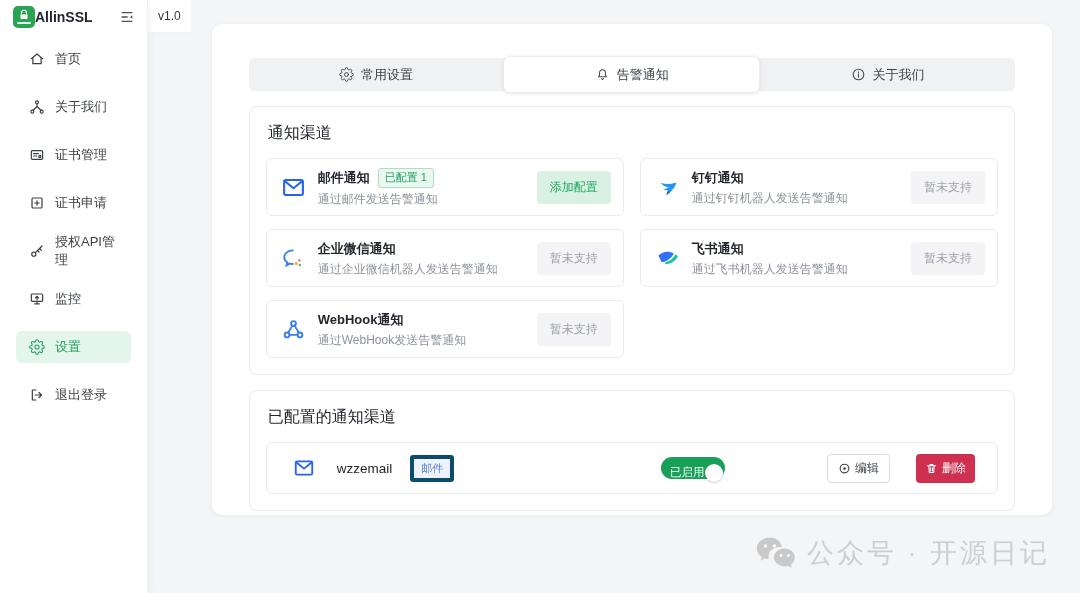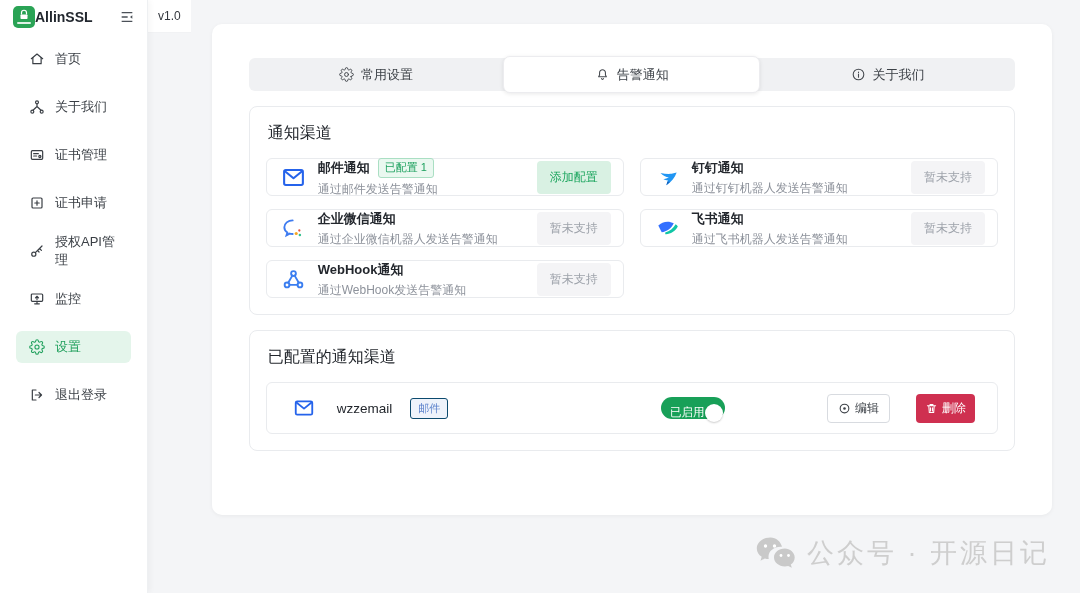--- a/index.html
+++ b/index.html
@@ -33,37 +33,37 @@
   .tab { flex:1; height:35px; display:flex; align-items:center; justify-content:center; gap:7px; font-size:13px; color:#3c4147; cursor:pointer; }
   .tab.active { background:#fff; height:37px; border-radius:7px; border:1px solid #ececef; box-shadow:0 1px 4px rgba(0,0,0,.09); }
   .tab-icon { display:flex; color:#45494f; }
   .tab-icon svg { width:15px; height:15px; }
 
   
   .panel { border:1px solid #e9ebee; border-radius:8px; margin-top:15px; padding:14px 16px 16px; }
   .panel-title { font-size:16px; font-weight:500; color:#23272d; margin:2px 0 14px 2px; }
 
   .channel-grid { display:grid; grid-template-columns:1fr 1fr; gap:13px 16px; }
-  .channel-card { border:1px solid #e9ebee; border-radius:6px; height:38px; display:flex; align-items:center; gap:12px; padding:1px 12px 0 14px; background:#fff; }
+  .channel-card { border:1px solid #e9ebee; border-radius:6px; height:58px; display:flex; align-items:center; gap:12px; padding:1px 12px 0 14px; background:#fff; }
   .ch-icon { display:flex; flex-shrink:0; }
   .ch-icon svg { width:25px; height:25px; }
   .ch-text { flex:1; min-width:0; }
   .ch-title-row { display:flex; align-items:center; gap:8px; }
   .ch-name { font-size:13px; font-weight:bold; color:#23272d; }
   .ch-badge { font-size:11px; color:#1ea15f; background:#eaf8f0; border:1px solid #aadfc3; border-radius:3px; padding:1px 6px 2px; }
   .ch-desc { font-size:12px; color:#8d929b; margin-top:3px; }
   .btn-light-green { background:#d9f1e3; color:#19a45c; border:none; border-radius:4px; padding:8px 13px; font-size:12px; cursor:pointer; font-family:inherit; flex-shrink:0; }
   .btn-disabled { background:#f4f4f6; color:#9ea3ab; border:none; border-radius:4px; padding:8px 13px; font-size:12px; font-family:inherit; flex-shrink:0; }
 
   
   .config-row { border:1px solid #e9ebee; border-radius:6px; height:52px; display:flex; align-items:center; gap:18px; padding:0 22px 0 26px; }
   .cfg-icon { display:flex; }
   .cfg-icon svg { width:22px; height:22px; }
   .cfg-name { font-size:13.5px; color:#23272d; font-weight:500; margin-left:4px; }
-  .cfg-badge { font-size:11px; color:#5d83cc; background:#eef3fb; border:1px solid #0c4a6e; border-radius:3px; padding:2px 7px; }
+  .cfg-badge { font-size:11px; color:#5d83cc; background:#eef3fb; border:4px solid #0c4a6e; border-radius:3px; padding:2px 7px; }
   .toggle { margin-left:auto; width:64px; height:22px; border-radius:11px; background:#18a058; display:flex; align-items:center; justify-content:space-between; padding:9px 2px 0 9px; color:#fff; font-size:11.5px; cursor:pointer; flex-shrink:0; }
   .knob { width:18px; height:18px; border-radius:50%; background:#fff; box-shadow:0 1px 2px rgba(0,0,0,.2); }
   .btn-edit { margin-left:84px; background:#fff; border:1px solid #d8dbe0; border-radius:4px; padding:5px 10px; font-size:12px; color:#3c4147; display:flex; align-items:center; gap:4px; cursor:pointer; font-family:inherit; }
   .btn-delete { margin-left:8px; background:#cf3050; border:none; border-radius:4px; padding:6px 9px; font-size:12px; color:#fff; display:flex; align-items:center; gap:4px; cursor:pointer; font-family:Liberation Sans, sans-serif; }
   .btn-ico { display:flex; }
   .btn-ico svg { width:13px; height:13px; }
 
   
   .watermark { position:absolute; right:30px; bottom:22px; display:flex; align-items:center; gap:10px; color:#cecece; font-size:27px; letter-spacing:3px; pointer-events:none; }
   .wm-icon svg { width:42px; height:34px; display:block; }

